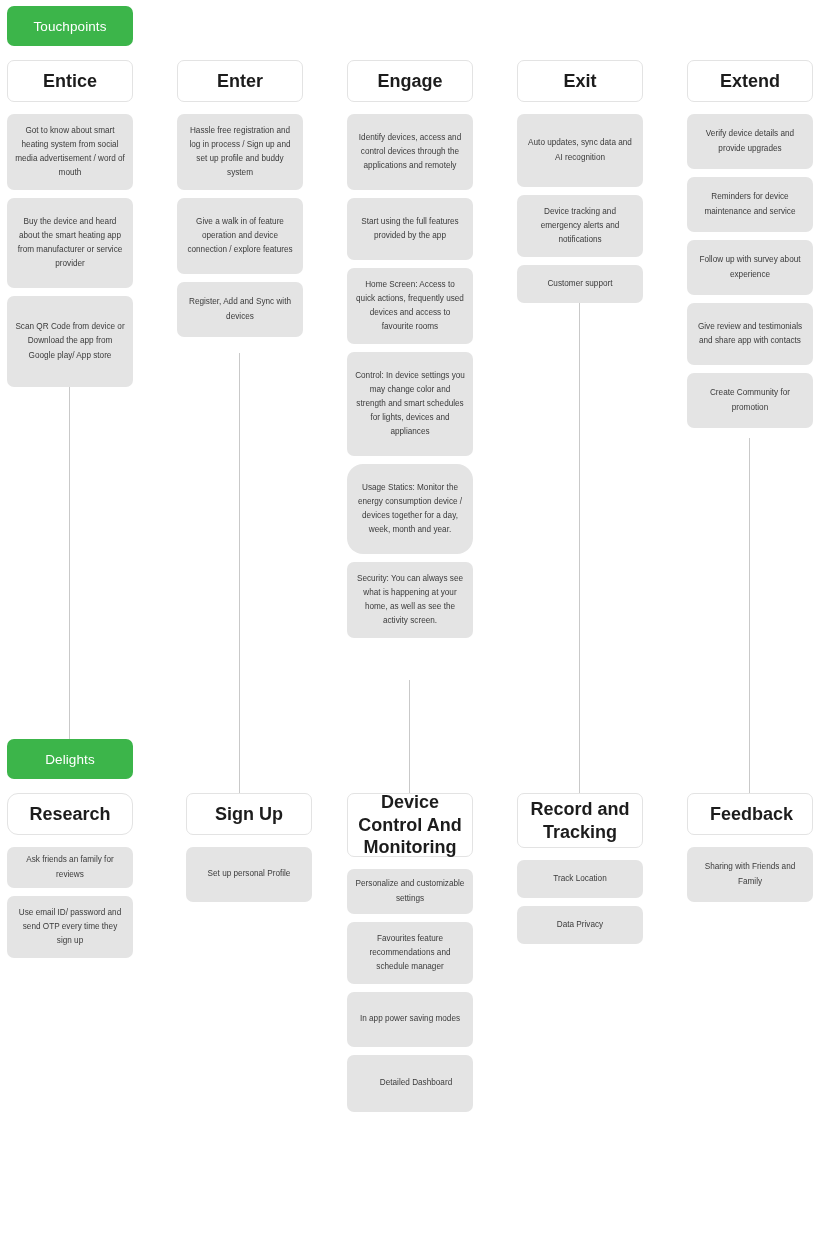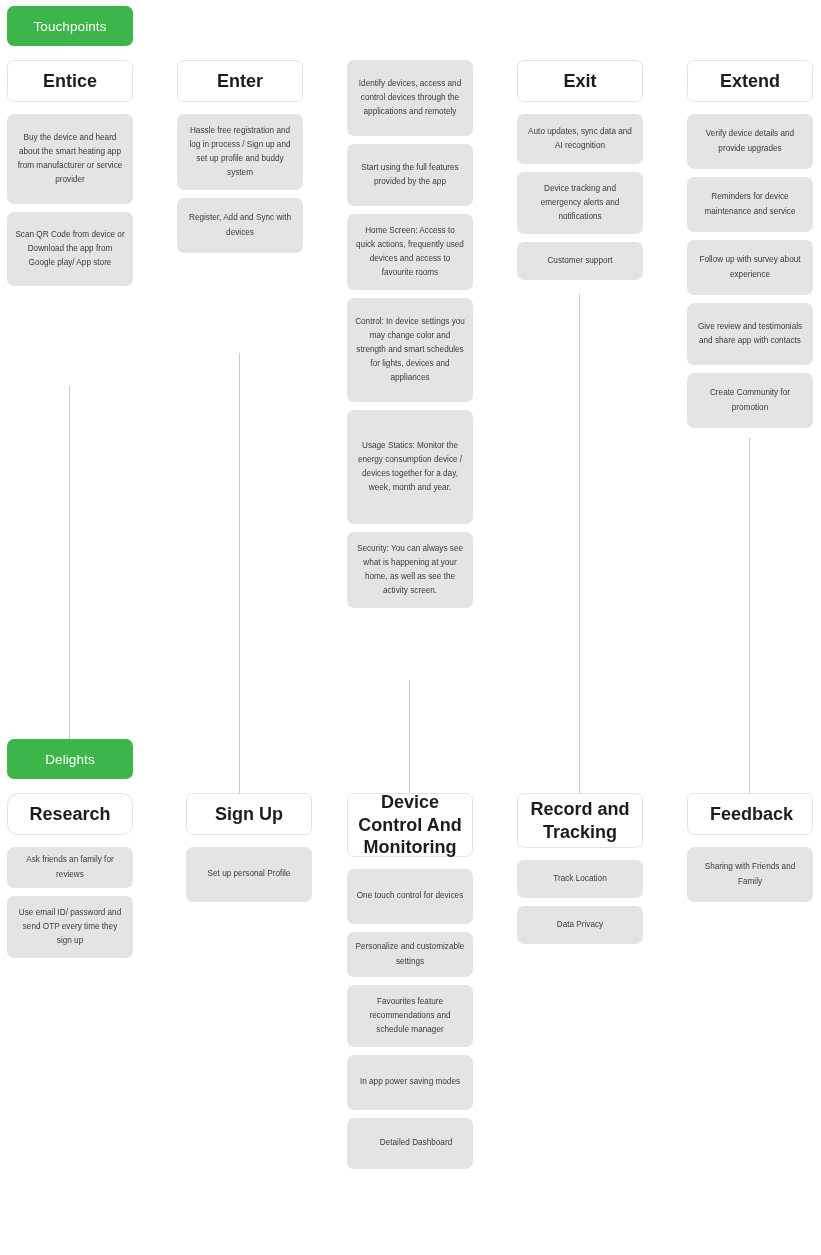--- a/index.html
+++ b/index.html
@@ -102,39 +102,42 @@
     </div>
 
   <div id="banners-layer">
       <div class="banner" style="left: 7px; top: 6px; height: 40px;">Touchpoints</div>
       <div class="banner" style="left: 7px; top: 739px; height: 40px;">Delights</div>
     </div>
 
   <div id="touchpoints-layer">
       <div class="column" style="left: 7px; top: 60px;">
         <div class="header-card" style="height: 42px;">Entice</div>
+        <div class="card" style="height: 76px;">Got to know about smart heating system from social media advertisement / word of mouth</div>
         <div class="card" style="height: 90px;">Buy the device and heard about the smart heating app from manufacturer or service provider</div>
-        <div class="card" style="height: 74px;">Scan QR Code from device or Download the app from Google play/ App store</div>
+        <div class="card" style="height: 91px;">Scan QR Code from device or Download the app from Google play/ App store</div>
       </div>
       <div class="column" style="left: 177px; top: 60px;">
         <div class="header-card" style="height: 42px;">Enter</div>
         <div class="card" style="height: 76px;">Hassle free registration and log in process / Sign up and set up profile and buddy system</div>
+        <div class="card" style="height: 76px;">Give a walk in of feature operation and device connection / explore features</div>
         <div class="card" style="height: 55px;">Register, Add and Sync with devices</div>
       </div>
       <div class="column" style="left: 347px; top: 60px;">
+        <div class="header-card" style="height: 42px;">Engage</div>
         <div class="card" style="height: 76px;">Identify devices, access and control devices through the applications and remotely</div>
         <div class="card" style="height: 62px;">Start using the full features provided by the app</div>
         <div class="card" style="height: 76px;">Home Screen: Access to quick actions, frequently used devices and access to favourite rooms</div>
         <div class="card" style="height: 104px;">Control: In device settings you may change color and strength and smart schedules for lights, devices and appliances</div>
-        <div class="card" style="height: 114px;">Usage Statics: Monitor the energy consumption device / devices together for a day, week, month and year.</div>
+        <div class="card" style="height: 90px; border-radius: 16px;">Usage Statics: Monitor the energy consumption device / devices together for a day, week, month and year.</div>
         <div class="card" style="height: 76px;">Security: You can always see what is happening at your home, as well as see the activity screen.</div>
       </div>
       <div class="column" style="left: 517px; top: 60px;">
         <div class="header-card" style="height: 42px;">Exit</div>
-        <div class="card" style="height: 50px;">Auto updates, sync data and AI recognition</div>
+        <div class="card" style="height: 73px;">Auto updates, sync data and AI recognition</div>
         <div class="card" style="height: 62px;">Device tracking and emergency alerts and notifications</div>
         <div class="card" style="height: 38px;">Customer support</div>
       </div>
       <div class="column" style="left: 687px; top: 60px;">
         <div class="header-card" style="height: 42px;">Extend</div>
         <div class="card" style="height: 55px;">Verify device details and provide upgrades</div>
         <div class="card" style="height: 55px;">Reminders for device maintenance and service</div>
         <div class="card" style="height: 55px;">Follow up with survey about experience</div>
         <div class="card" style="height: 62px;">Give review and testimonials and share app with contacts</div>
         <div class="card" style="height: 55px;">Create Community for promotion</div>
@@ -146,25 +149,24 @@
         <div class="header-card" style="height: 42px; border-radius: 11px;">Research</div>
         <div class="card" style="height: 41px;">Ask friends an family for reviews</div>
         <div class="card" style="height: 62px;">Use email ID/ password and send OTP every time they sign up</div>
       </div>
       <div class="column" style="left: 186px; top: 793px;">
         <div class="header-card" style="height: 42px;">Sign Up</div>
         <div class="card" style="height: 55px;">Set up personal Profile</div>
       </div>
       <div class="column" style="left: 347px; top: 793px;">
         <div class="header-card" style="height: 64px;">Device Control And Monitoring</div>
-        <div class="card" style="height: 55px;">One touch control for devices</div>
         <div class="card" style="height: 45px;">Personalize and customizable settings</div>
         <div class="card" style="height: 62px;">Favourites feature recommendations and schedule manager</div>
         <div class="card" style="height: 55px;">In app power saving modes</div>
-        <div class="card" style="height: 51px; padding-left: 20px;">Detailed Dashboard</div>
+        <div class="card" style="height: 57px; padding-left: 20px;">Detailed Dashboard</div>
       </div>
       <div class="column" style="left: 517px; top: 793px;">
         <div class="header-card" style="height: 55px;">Record and Tracking</div>
         <div class="card" style="height: 38px;">Track Location</div>
         <div class="card" style="height: 38px;">Data Privacy</div>
       </div>
       <div class="column" style="left: 687px; top: 793px;">
         <div class="header-card" style="height: 42px; padding-left: 7px;">Feedback</div>
         <div class="card" style="height: 55px;">Sharing with Friends and Family</div>
       </div>

